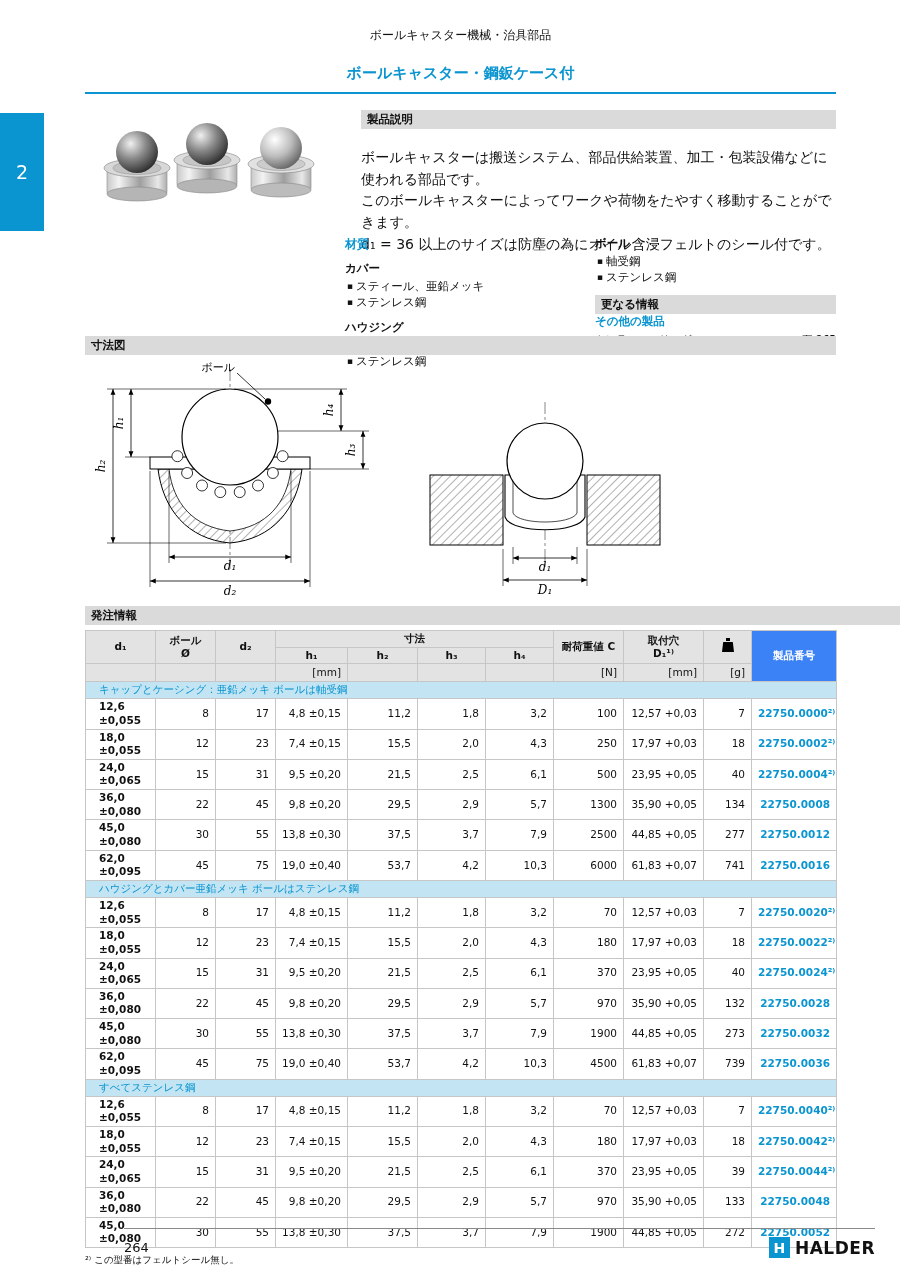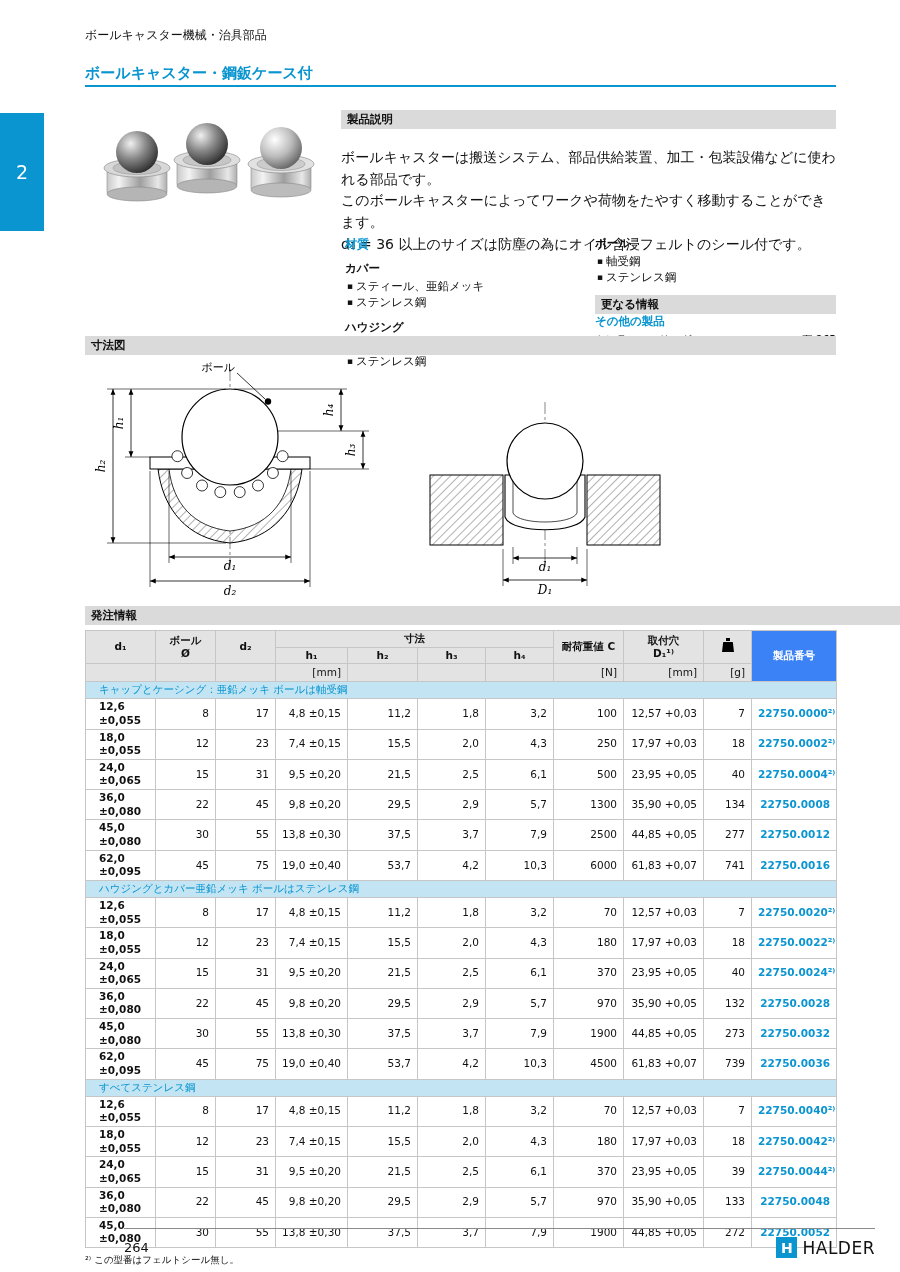--- a/index.html
+++ b/index.html
@@ -7,30 +7,30 @@
     --bar-gray:#dadada;
     --grid:#c6c6c6;
     --head-gray:#e3e3e3;
     --sec-blue:#c2e4f3;
   }
   *{margin:0;padding:0;box-sizing:border-box;}
   html,body{background:#fff;}
   body{font-family:"DejaVu Sans","Liberation Sans",sans-serif;color:#111;}
   .page{position:relative;width:900px;height:1272px;background:#fff;overflow:hidden;}
 
-  .running-head{position:absolute;top:27px;left:85px;width:751px;display:flex;justify-content:flex-start;font-size:12px;}
+  .running-head{position:absolute;top:27px;left:85px;width:751px;display:flex;justify-content:center;font-size:12px;}
 
   .title-wrap{position:absolute;top:64px;left:85px;width:751px;}
-  .page-title{font-size:15px;font-weight:bold;color:var(--blue);padding-bottom:2px;border-bottom:2px solid var(--blue);}
+  .page-title{font-size:15px;font-weight:bold;color:var(--blue);padding-bottom:9px;border-bottom:2px solid var(--blue);text-align:center;}
   .product-code{margin-top:3px;font-size:10.5px;font-weight:bold;color:var(--blue);}
 
   .side-tab{position:absolute;left:0;top:113px;width:44px;height:118px;background:var(--blue);color:#fff;
     display:flex;align-items:center;justify-content:center;font-size:19px;}
 
-  .intro{position:absolute;top:110px;left:85px;width:751px;display:flex;gap:14px;}
+  .intro{position:absolute;top:110px;left:85px;width:751px;display:flex;gap:34px;}
   .photo{width:242px;height:100px;flex:none;}
   .intro-right{flex:1;min-width:0;}
   .gray-bar{background:var(--bar-gray);font-weight:bold;font-size:11.5px;padding:2px 6px;}
   .desc{margin-top:18px;font-size:14px;line-height:1.55;}
 
   .materials{position:absolute;top:236px;left:345px;width:491px;display:flex;justify-content:center;}
   .mat-left{width:250px;flex:none;}
   .mat-right{flex:1;min-width:0;}
   .blue-head{color:var(--blue);font-weight:bold;font-size:12px;margin-bottom:8px;}
   .grp{margin-bottom:10px;}
@@ -62,21 +62,21 @@
   table.order tbody td:last-child{color:var(--blue);font-weight:bold;cursor:pointer;}
   table.order tbody tr.sec td{background:var(--sec-blue);text-align:left;font-weight:normal;}
   .footnotes{margin-top:5px;font-size:9.5px;line-height:1.45;}
 
   .footer{position:absolute;top:1228px;left:85px;width:751px;border-top:1px solid #8a8a8a;
     display:flex;justify-content:space-between;align-items:center;padding-top:8px;margin-left:39px;}
   .pagenum{font-size:13px;}
   .logo{display:flex;align-items:center;gap:5px;}
   .logo-mark{width:21px;height:21px;background:var(--blue);color:#fff;font-weight:bold;font-size:14px;
     display:flex;align-items:center;justify-content:center;}
-  .logo-text{font-size:17px;font-weight:normal;letter-spacing:0.5px;}
+  .logo-text{font-size:17px;font-weight:bold;letter-spacing:0.5px;}
 </style>
 </head>
 <body>
 
 <div class="page">
 
   <div class="running-head">
     <span>ボールキャスター</span>
     <span>機械・治具部品</span>
   </div>

